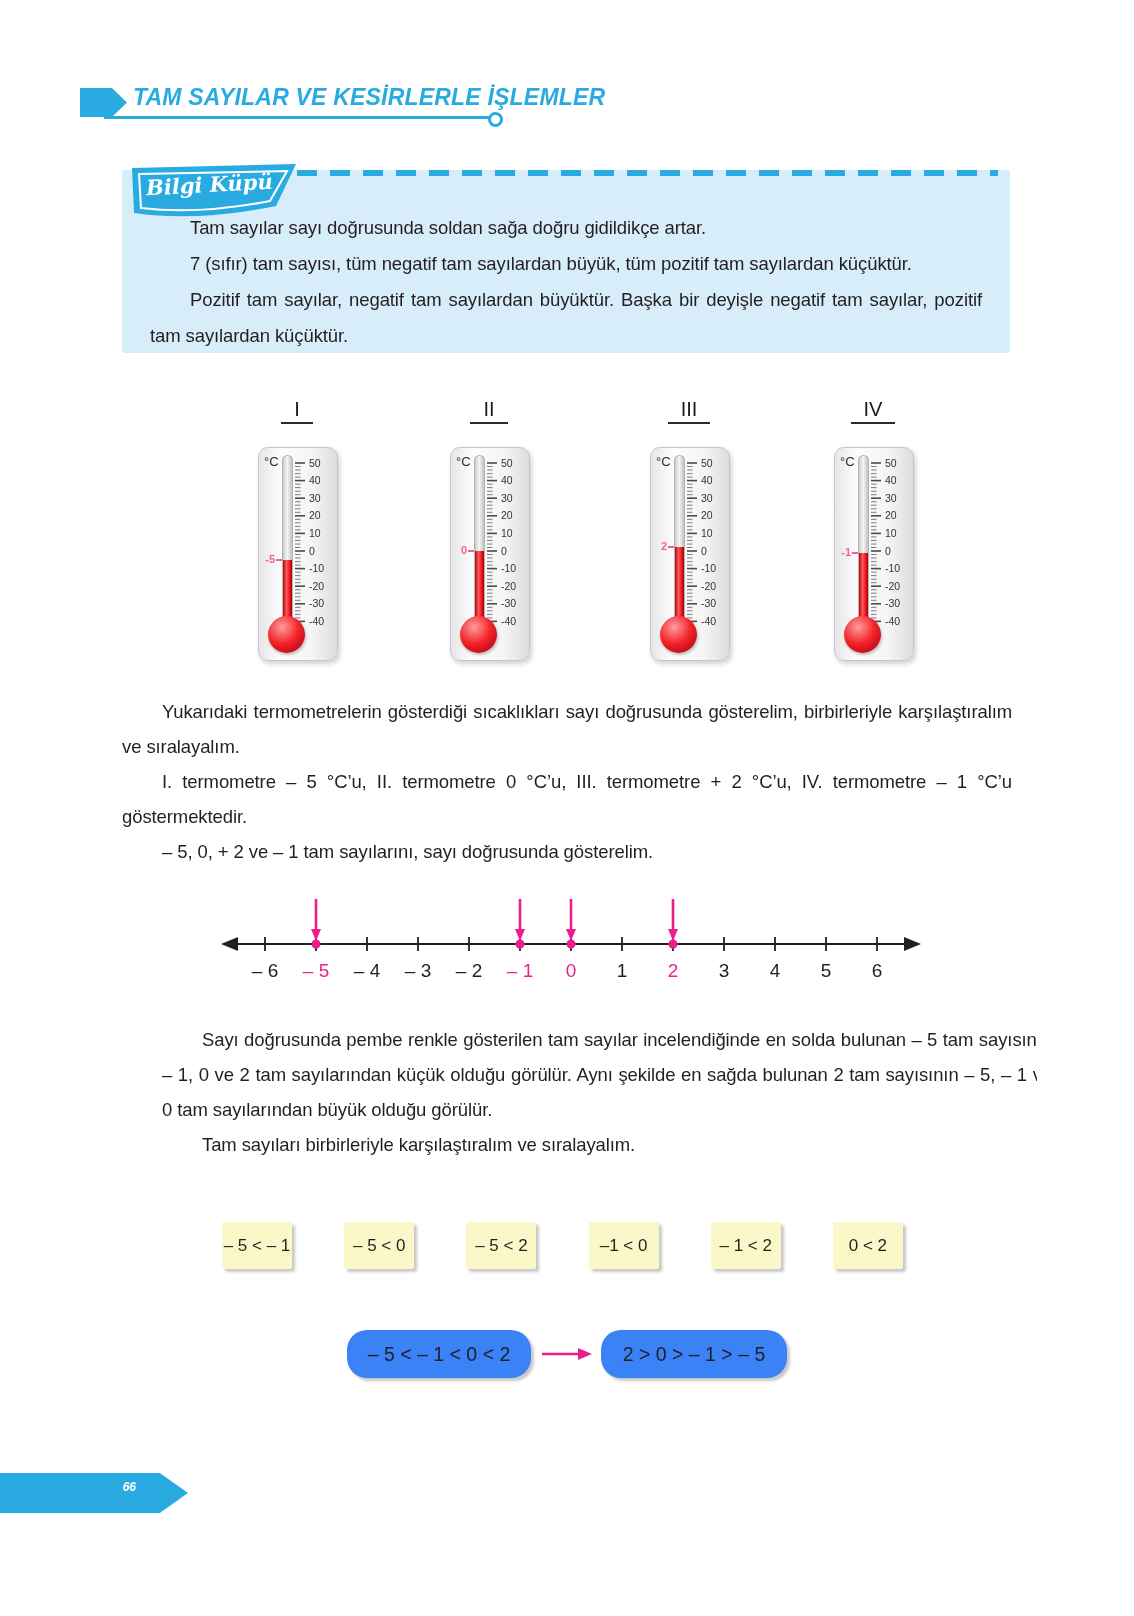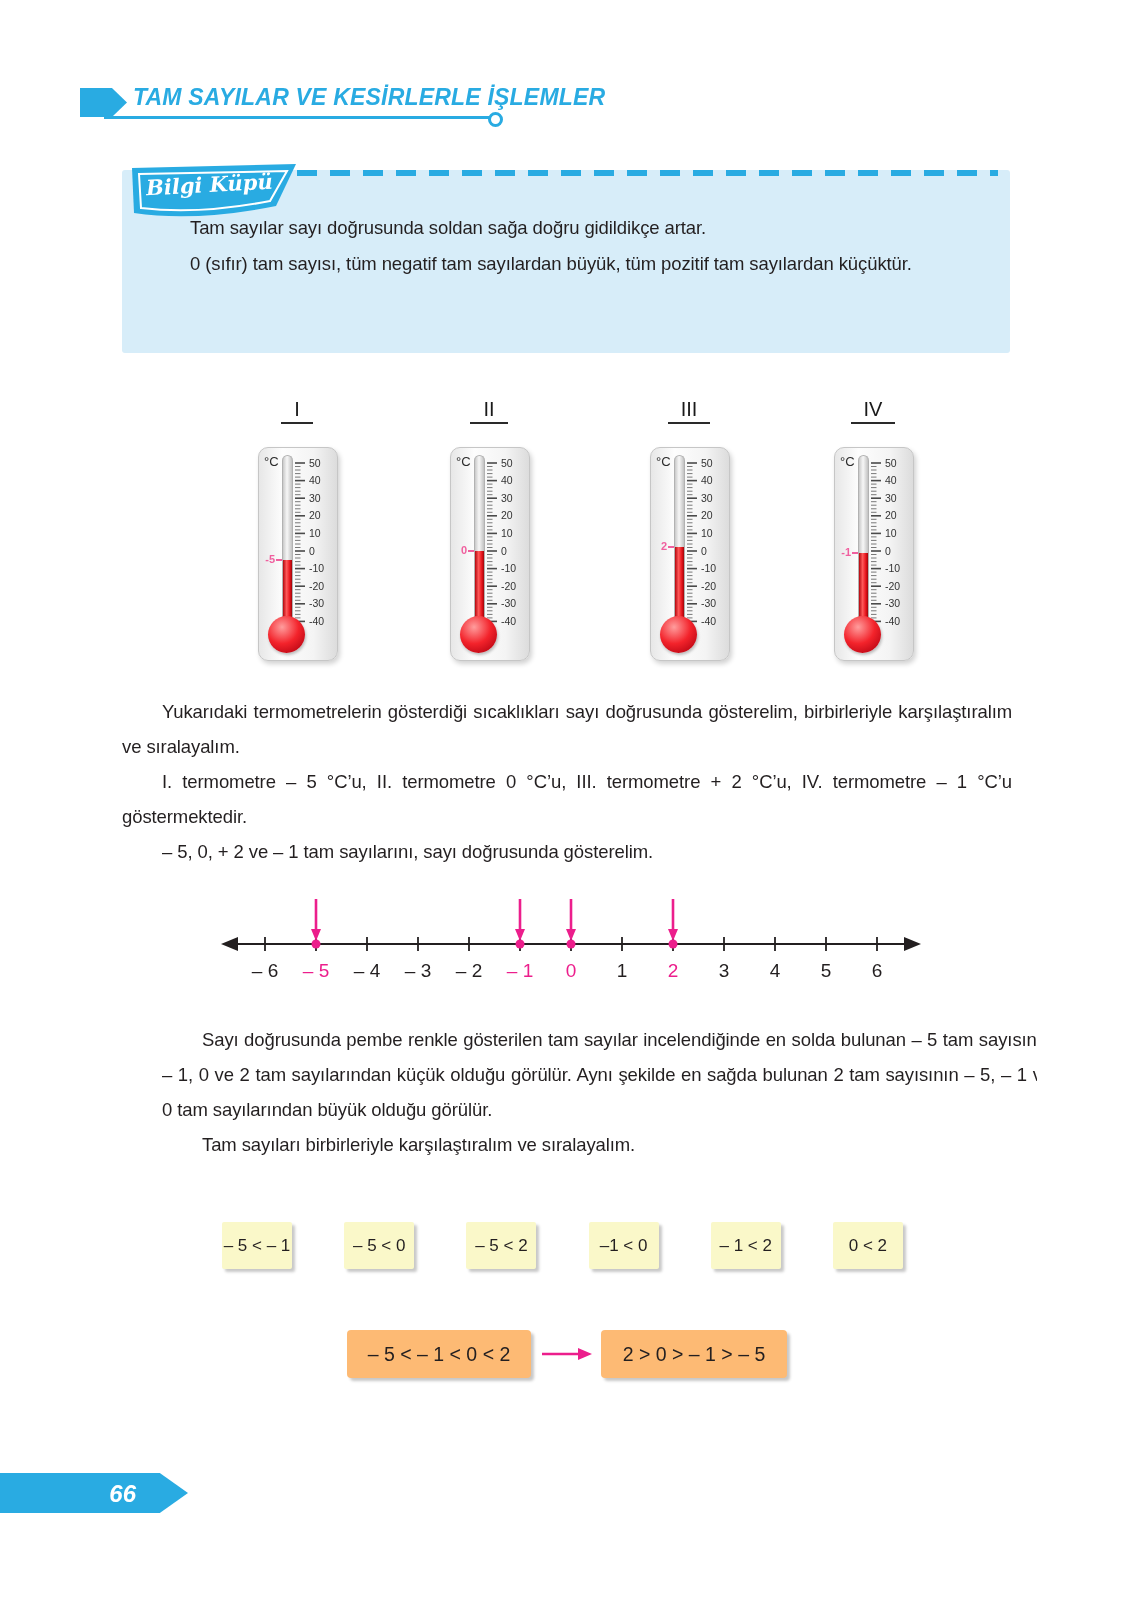--- a/index.html
+++ b/index.html
@@ -60,30 +60,30 @@
   
   .numline{position:absolute;left:215px;top:893px;}
 
   
   .cmp-row{position:absolute;left:222px;top:1222px;width:681px;display:flex;justify-content:space-between;}
   .cmp-box{width:70px;height:47px;background:#FAF8C9;border-radius:2px;display:flex;align-items:center;
            justify-content:center;font-size:17px;box-shadow:3px 3px 3px rgba(0,0,0,.22);white-space:nowrap;}
 
   
   .order-row{position:absolute;left:347px;top:1330px;display:flex;align-items:center;}
-  .ord-box{height:48px;background:#fdba74;border-radius:4px;display:flex;align-items:center;
+  .ord-box{height:48px;background:#3b82f6;border-radius:20px;display:flex;align-items:center;
            justify-content:center;font-size:19.5px;box-shadow:3px 3px 3px rgba(0,0,0,.22);white-space:nowrap;}
   .ord-asc{width:184px;}
   .ord-desc{width:186px;}
   .ord-arrow{margin:0 9px;}
 
   
   .pagenum{position:absolute;left:0;top:1473px;width:188px;height:40px;background:#29ABE2;
            clip-path:polygon(0 0,85% 0,100% 50%,85% 100%,0 100%);}
-  .pagenum span{position:absolute;right:52px;top:7px;color:#fff;font-size:24px;font-weight:bold;
+  .pagenum span{position:absolute;right:52px;top:7px;color:#fff;font-size:12px;font-weight:bold;
                 font-style:italic;}
 </style>
 </head>
 <body>
 
 <div class="page">
 
   <div class="hdr-arrow"></div>
   <h1 class="hdr-title">TAM SAYILAR VE KESİRLERLE İŞLEMLER</h1>
   <div class="hdr-rule"></div>
@@ -93,21 +93,22 @@
     <div class="info-dashes"></div>
     <div class="info-tag">
       <svg width="176" height="62" viewBox="0 0 176 62">
         <path d="M8,8 L172,4 L152,46 Q72,62 10,53 Z" fill="#29ABE2"></path>
         <path d="M15,14 L163,11 L146,41 Q74,55 17,48 Z" fill="none" stroke="#ffffff" stroke-width="2"></path>
       </svg>
       <span class="info-tag-text">Bilgi Küpü</span>
     </div>
     <div class="info-paras" id="info-paras">
         <p>Tam sayılar sayı doğrusunda soldan sağa doğru gidildikçe artar.</p>
-        <p>0 (sıfır) tam sayısı, tüm negatif tam sayılardan büyük, tüm pozitif tam sayılardan küçüktür.</p>
+        <p>7 (sıfır) tam sayısı, tüm negatif tam sayılardan büyük, tüm pozitif tam sayılardan küçüktür.</p>
+        <p>Pozitif tam sayılar, negatif tam sayılardan büyüktür. Başka bir deyişle negatif tam sayılar, pozitif tam sayılardan küçüktür.</p>
       </div>
   </section>
 
   <section id="thermo-row">
       <div class="thermo" style="left: 258px;">
         <div class="t-num"><span>I</span></div>
         <div class="t-body">
           <span class="t-unit">°C</span>
           <div class="t-track"></div>
           <div class="t-mercury" style="top:111.8px;height:74.2px"></div>

